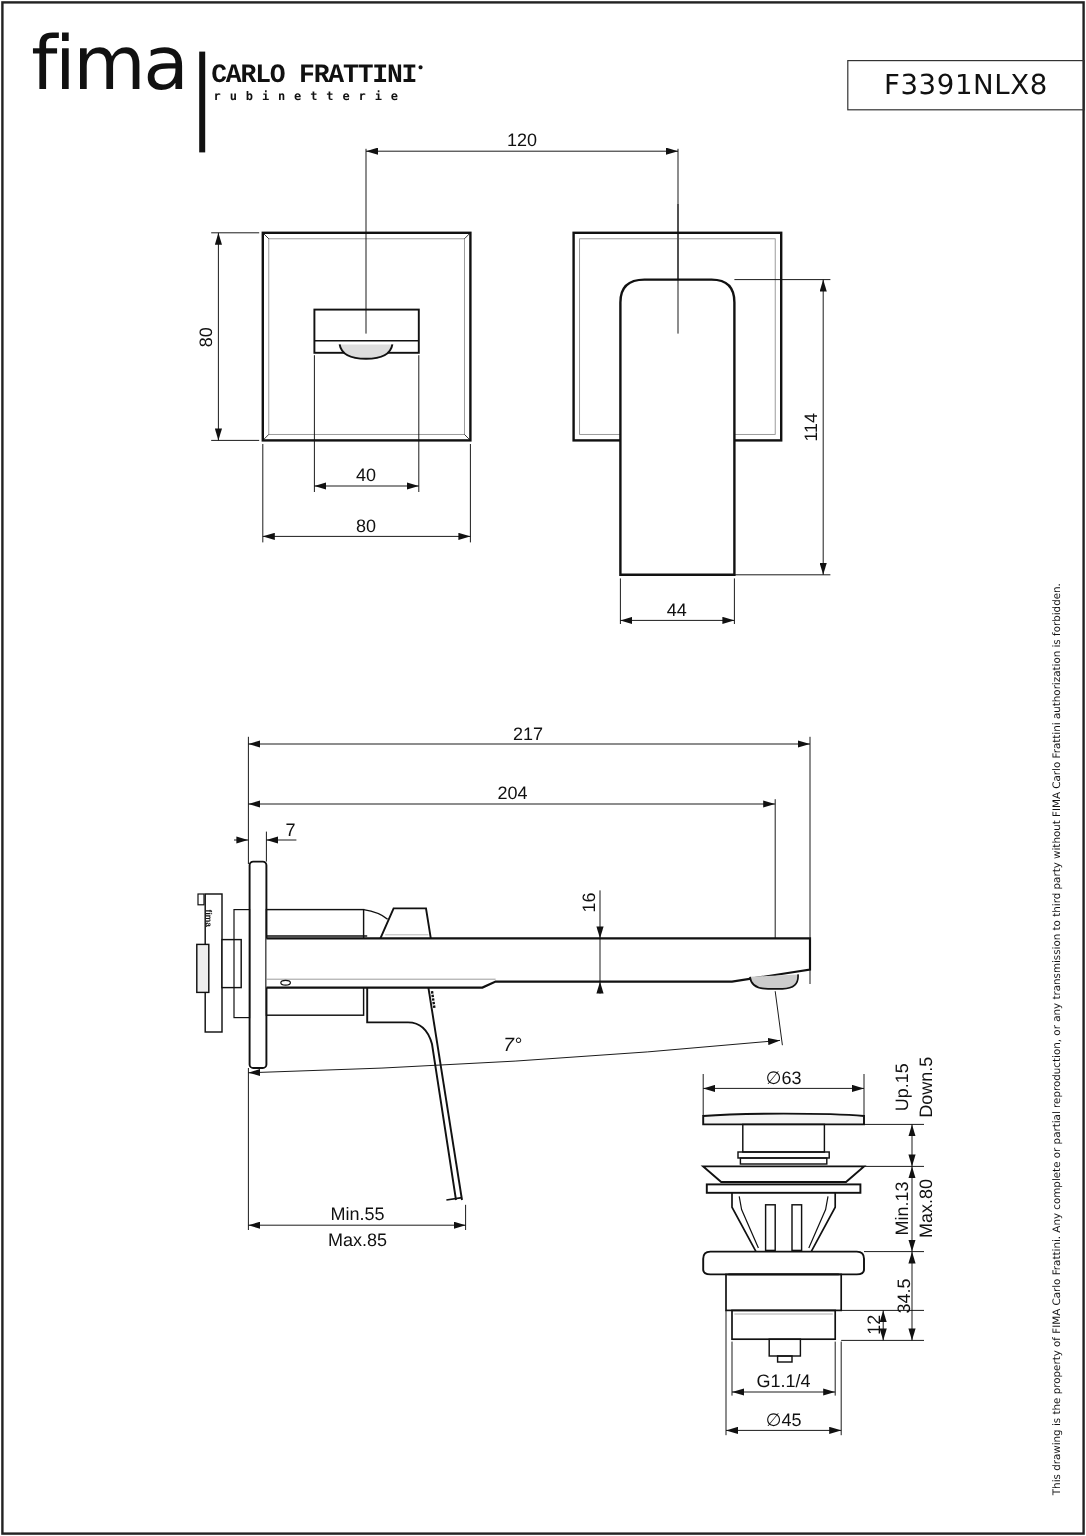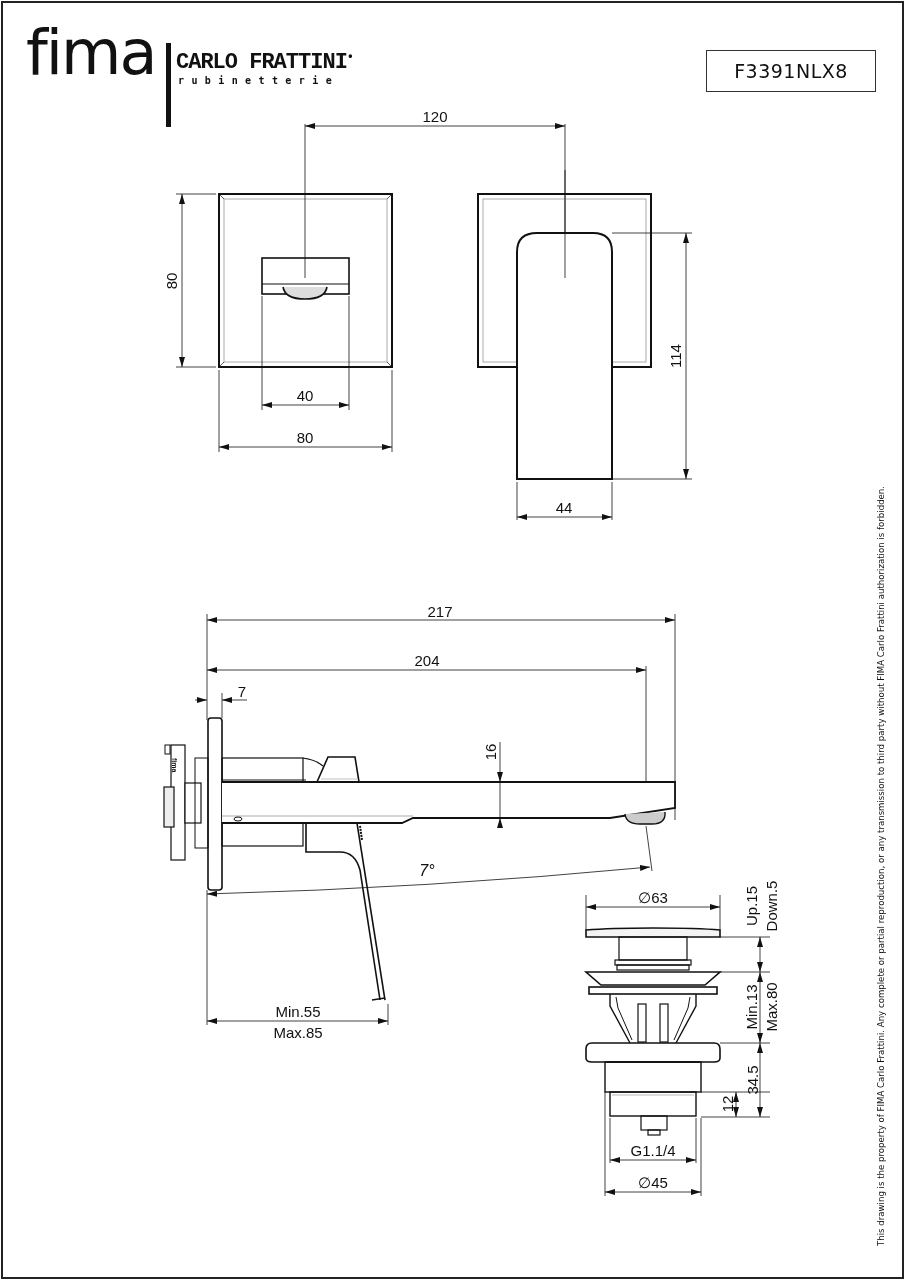--- a/index.html
+++ b/index.html
@@ -3,21 +3,21 @@
 <meta charset="utf-8">
 <style>
   html, body { margin: 0; padding: 0; background: #ffffff; }
   body { width: 905px; height: 1280px; position: relative; overflow: hidden; font-family: "Liberation Sans", sans-serif; color: #111; }
   .frame { position: absolute; left: 1px; top: 1px; width: 903px; height: 1278px; box-sizing: border-box; border: 2px solid #222; }
   .logo { position: absolute; left: 26px; top: 28px; height: 100px; }
   .logo-fima { position: absolute; left: 0; top: -6px; font-size: 62px; font-weight: 400; letter-spacing: -2px; font-family: "DejaVu Sans", sans-serif; line-height: 1; }
   .logo-bar { position: absolute; left: 140px; top: 15px; width: 5px; height: 84px; background: #111; }
   .logo-brand { position: absolute; left: 150px; top: 22px; font-size: 22px; font-weight: 700; letter-spacing: -1px; white-space: nowrap; font-family: Liberation Mono, monospace; }
   .logo-sub { position: absolute; left: 152px; top: 47px; font-size: 10px; font-weight: 700; letter-spacing: 7.4px; white-space: nowrap; font-family: "DejaVu Sans Mono", monospace; }
-  .code-box { position: absolute; left: 706px; top: 50px; width: 170px; height: 42px; border: 1.5px solid #333; box-sizing: border-box; font-size: 19px; display: flex; align-items: center; justify-content: center; letter-spacing: 0.5px; font-family: "DejaVu Sans", sans-serif; }
+  .code-box { position: absolute; left: 706px; top: 50px; width: 198px; height: 42px; border: 1.5px solid #333; box-sizing: border-box; font-size: 23px; display: flex; align-items: center; justify-content: center; letter-spacing: 0.5px; font-family: "DejaVu Sans", sans-serif; }
   .disclaimer { position: absolute; left: 876px; top: 1246px; transform-origin: 0 0; transform: rotate(-90deg); font-size: 8.6px; white-space: nowrap; font-family: "DejaVu Sans", sans-serif; }
   svg.drawing { position: absolute; left: 0; top: 0; }
   svg text { font-family: "Liberation Sans", sans-serif; fill: #111; }
 </style>
 </head>
 <body>
 
 <div class="frame"></div>
 
 <div class="logo">

